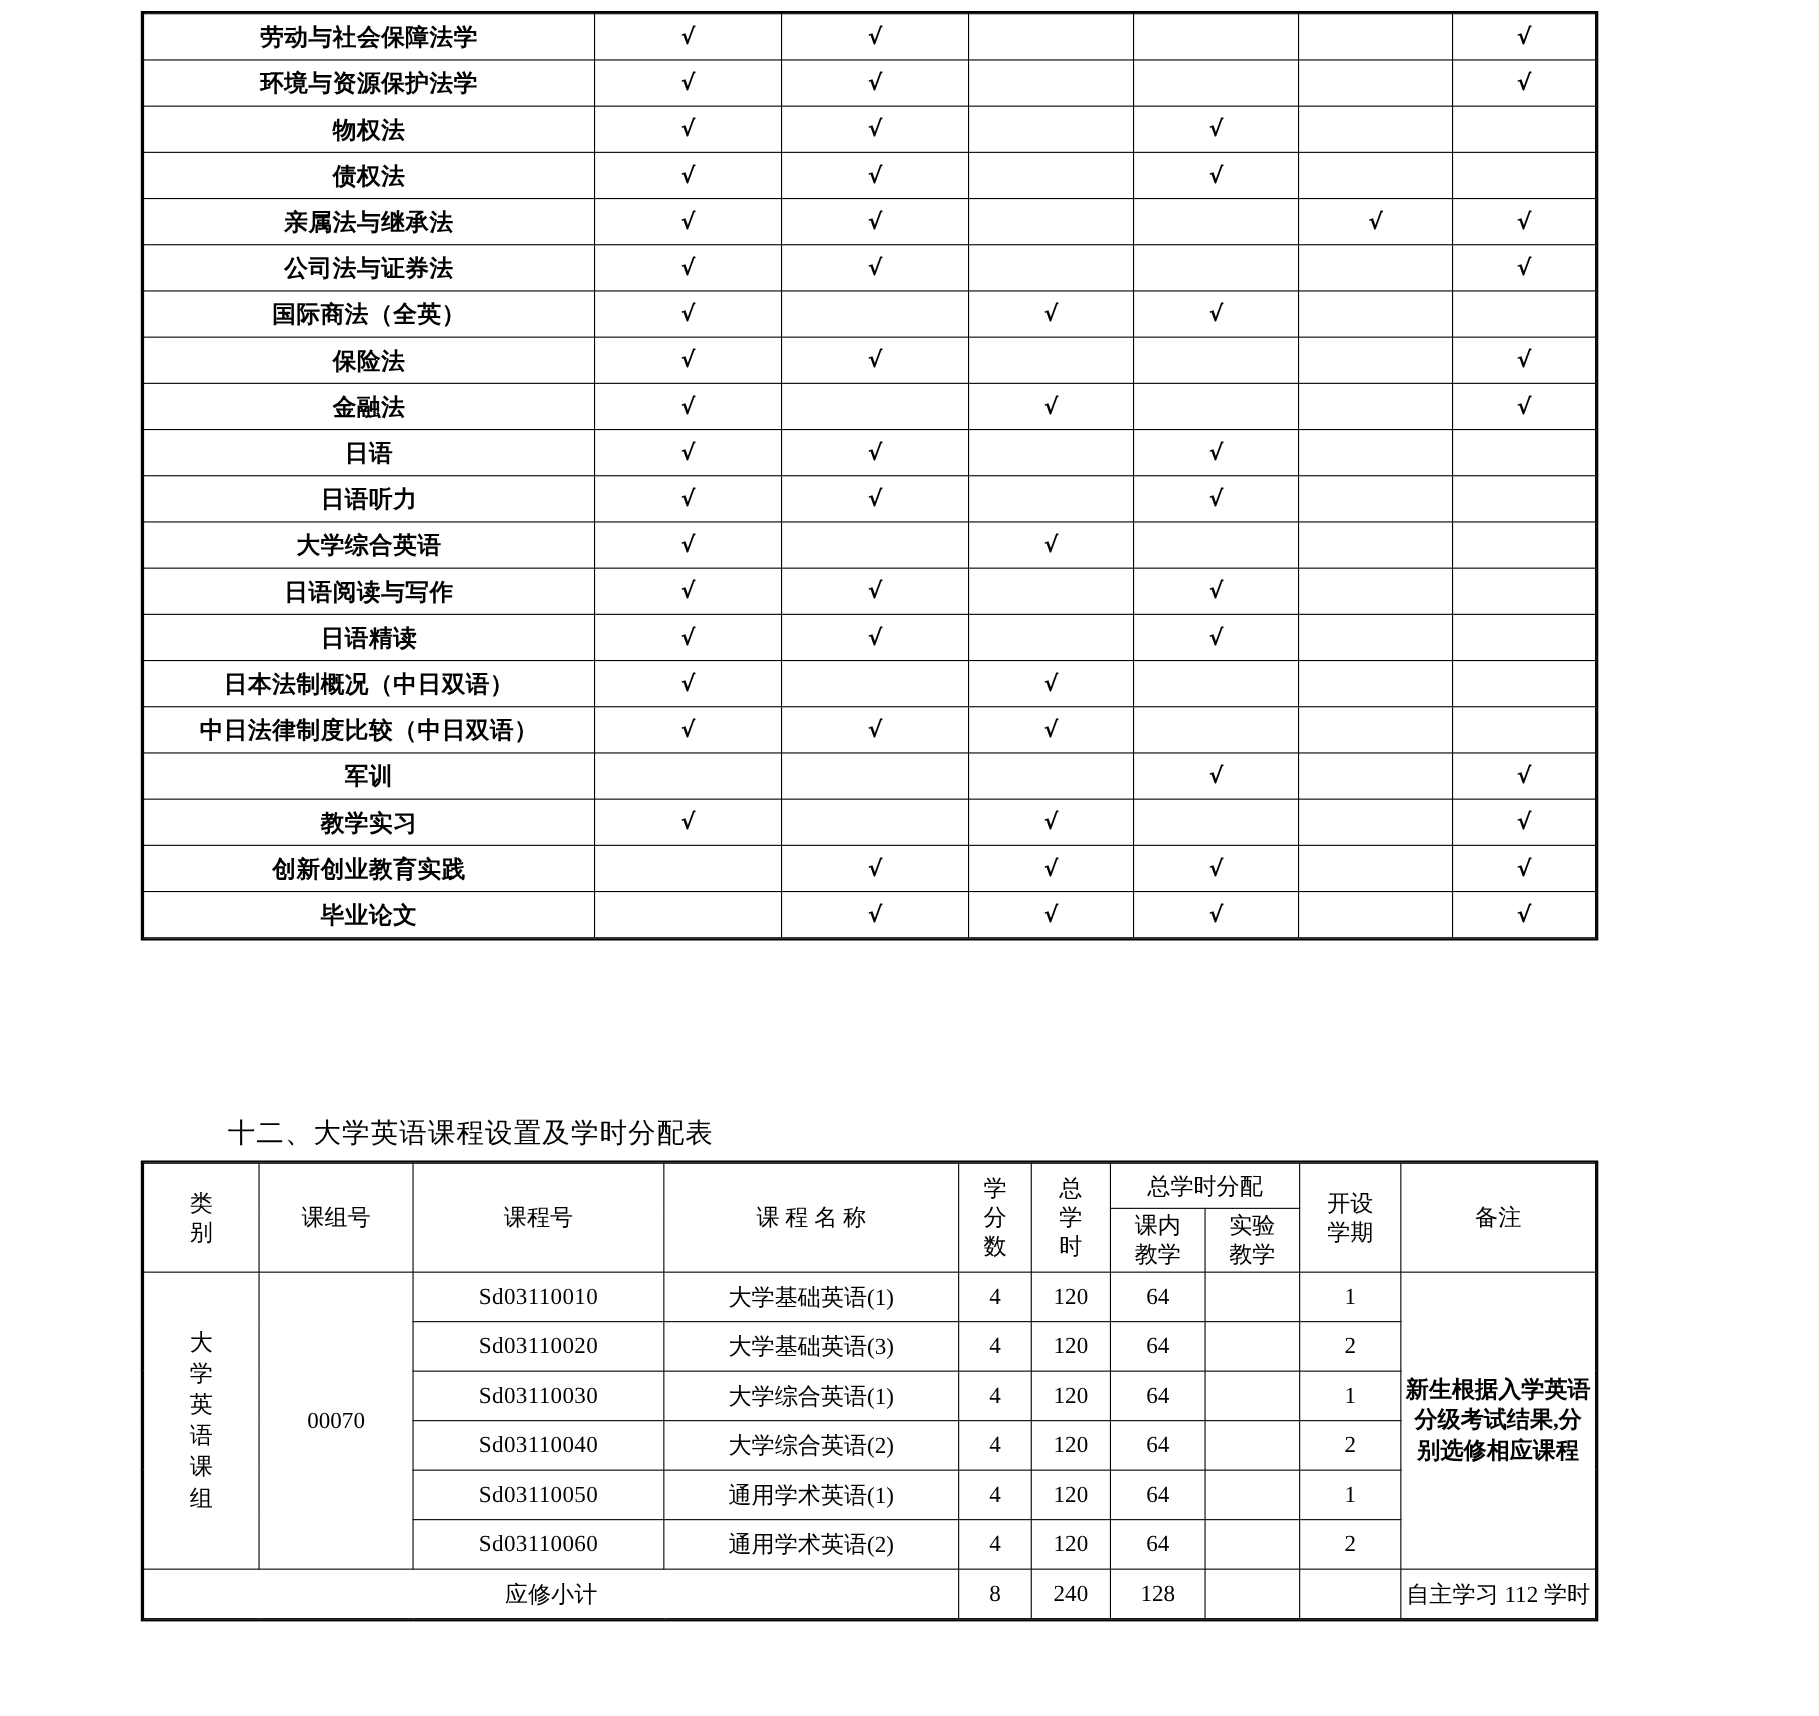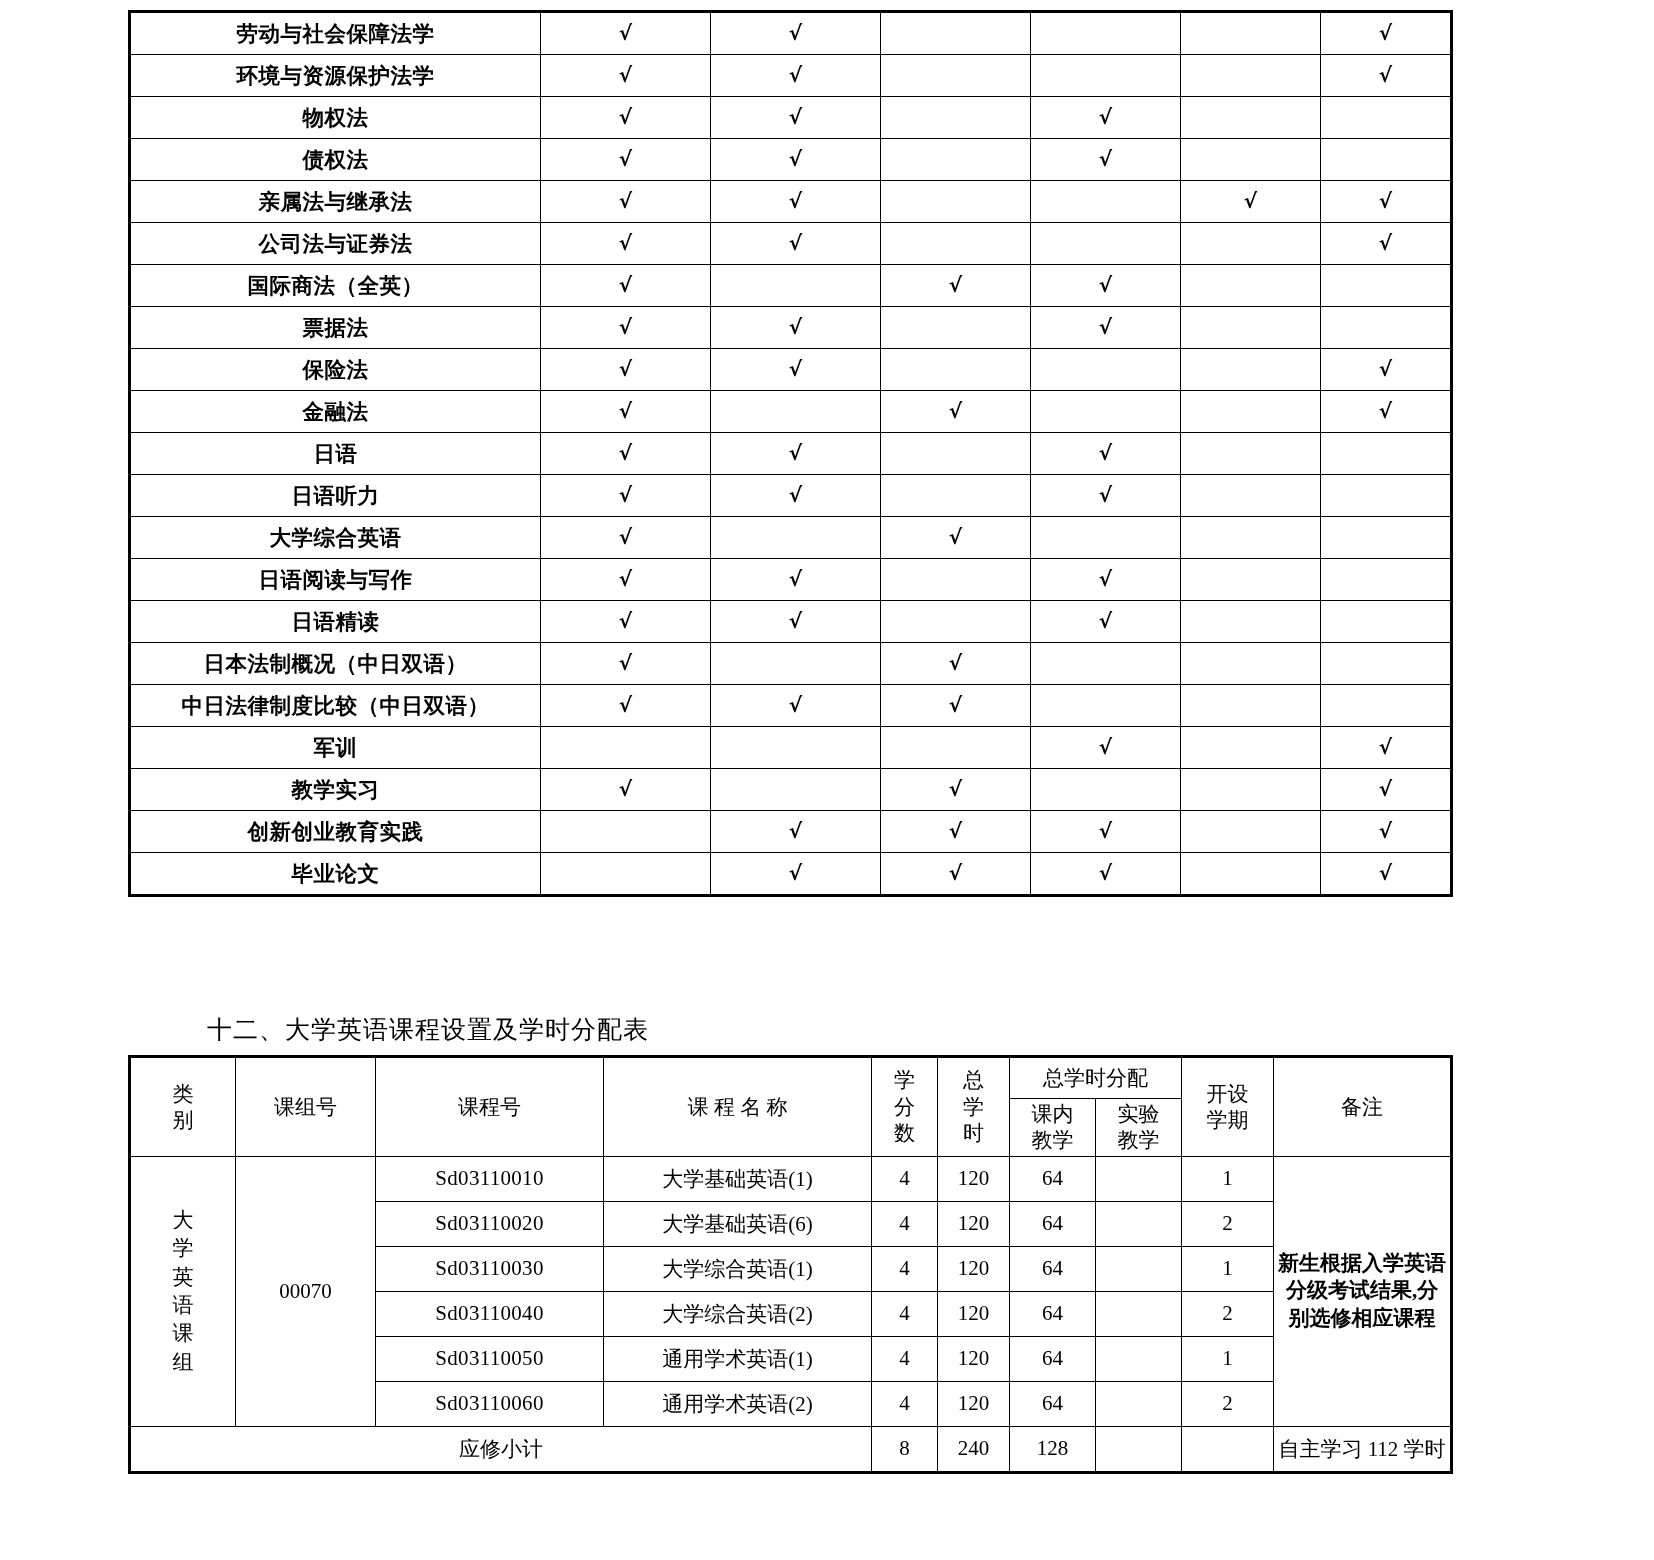--- a/index.html
+++ b/index.html
@@ -184,29 +184,20 @@
               <td></td>
               <td></td>
               <td></td>
               <td><span class="chk">√</span></td>
             </tr>
             <tr>
               <td class="name">国际商法（全英）</td>
               <td><span class="chk">√</span></td>
               <td></td>
               <td><span class="chk">√</span></td>
-              <td><span class="chk">√</span></td>
-              <td></td>
-              <td></td>
-            </tr>
-            <tr>
-              <td class="name">票据法</td>
-              <td><span class="chk">√</span></td>
-              <td><span class="chk">√</span></td>
-              <td></td>
               <td><span class="chk">√</span></td>
               <td></td>
               <td></td>
             </tr>
             <tr>
               <td class="name">保险法</td>
               <td><span class="chk">√</span></td>
               <td><span class="chk">√</span></td>
               <td></td>
               <td></td>
@@ -368,21 +359,21 @@
               <td class="wide-name">大学基础英语(1)</td>
               <td>4</td>
               <td>120</td>
               <td>64</td>
               <td></td>
               <td>1</td>
               <td rowspan="6" class="remark-cell">新生根据入学英语分级考试结果,分别选修相应课程</td>
             </tr>
             <tr class="row-h">
               <td class="code-cell">Sd03110020</td>
-              <td class="wide-name">大学基础英语(6)</td>
+              <td class="wide-name">大学基础英语(3)</td>
               <td>4</td>
               <td>120</td>
               <td>64</td>
               <td></td>
               <td>2</td>
             </tr>
             <tr class="row-h">
               <td class="code-cell">Sd03110030</td>
               <td class="wide-name">大学综合英语(1)</td>
               <td>4</td>

